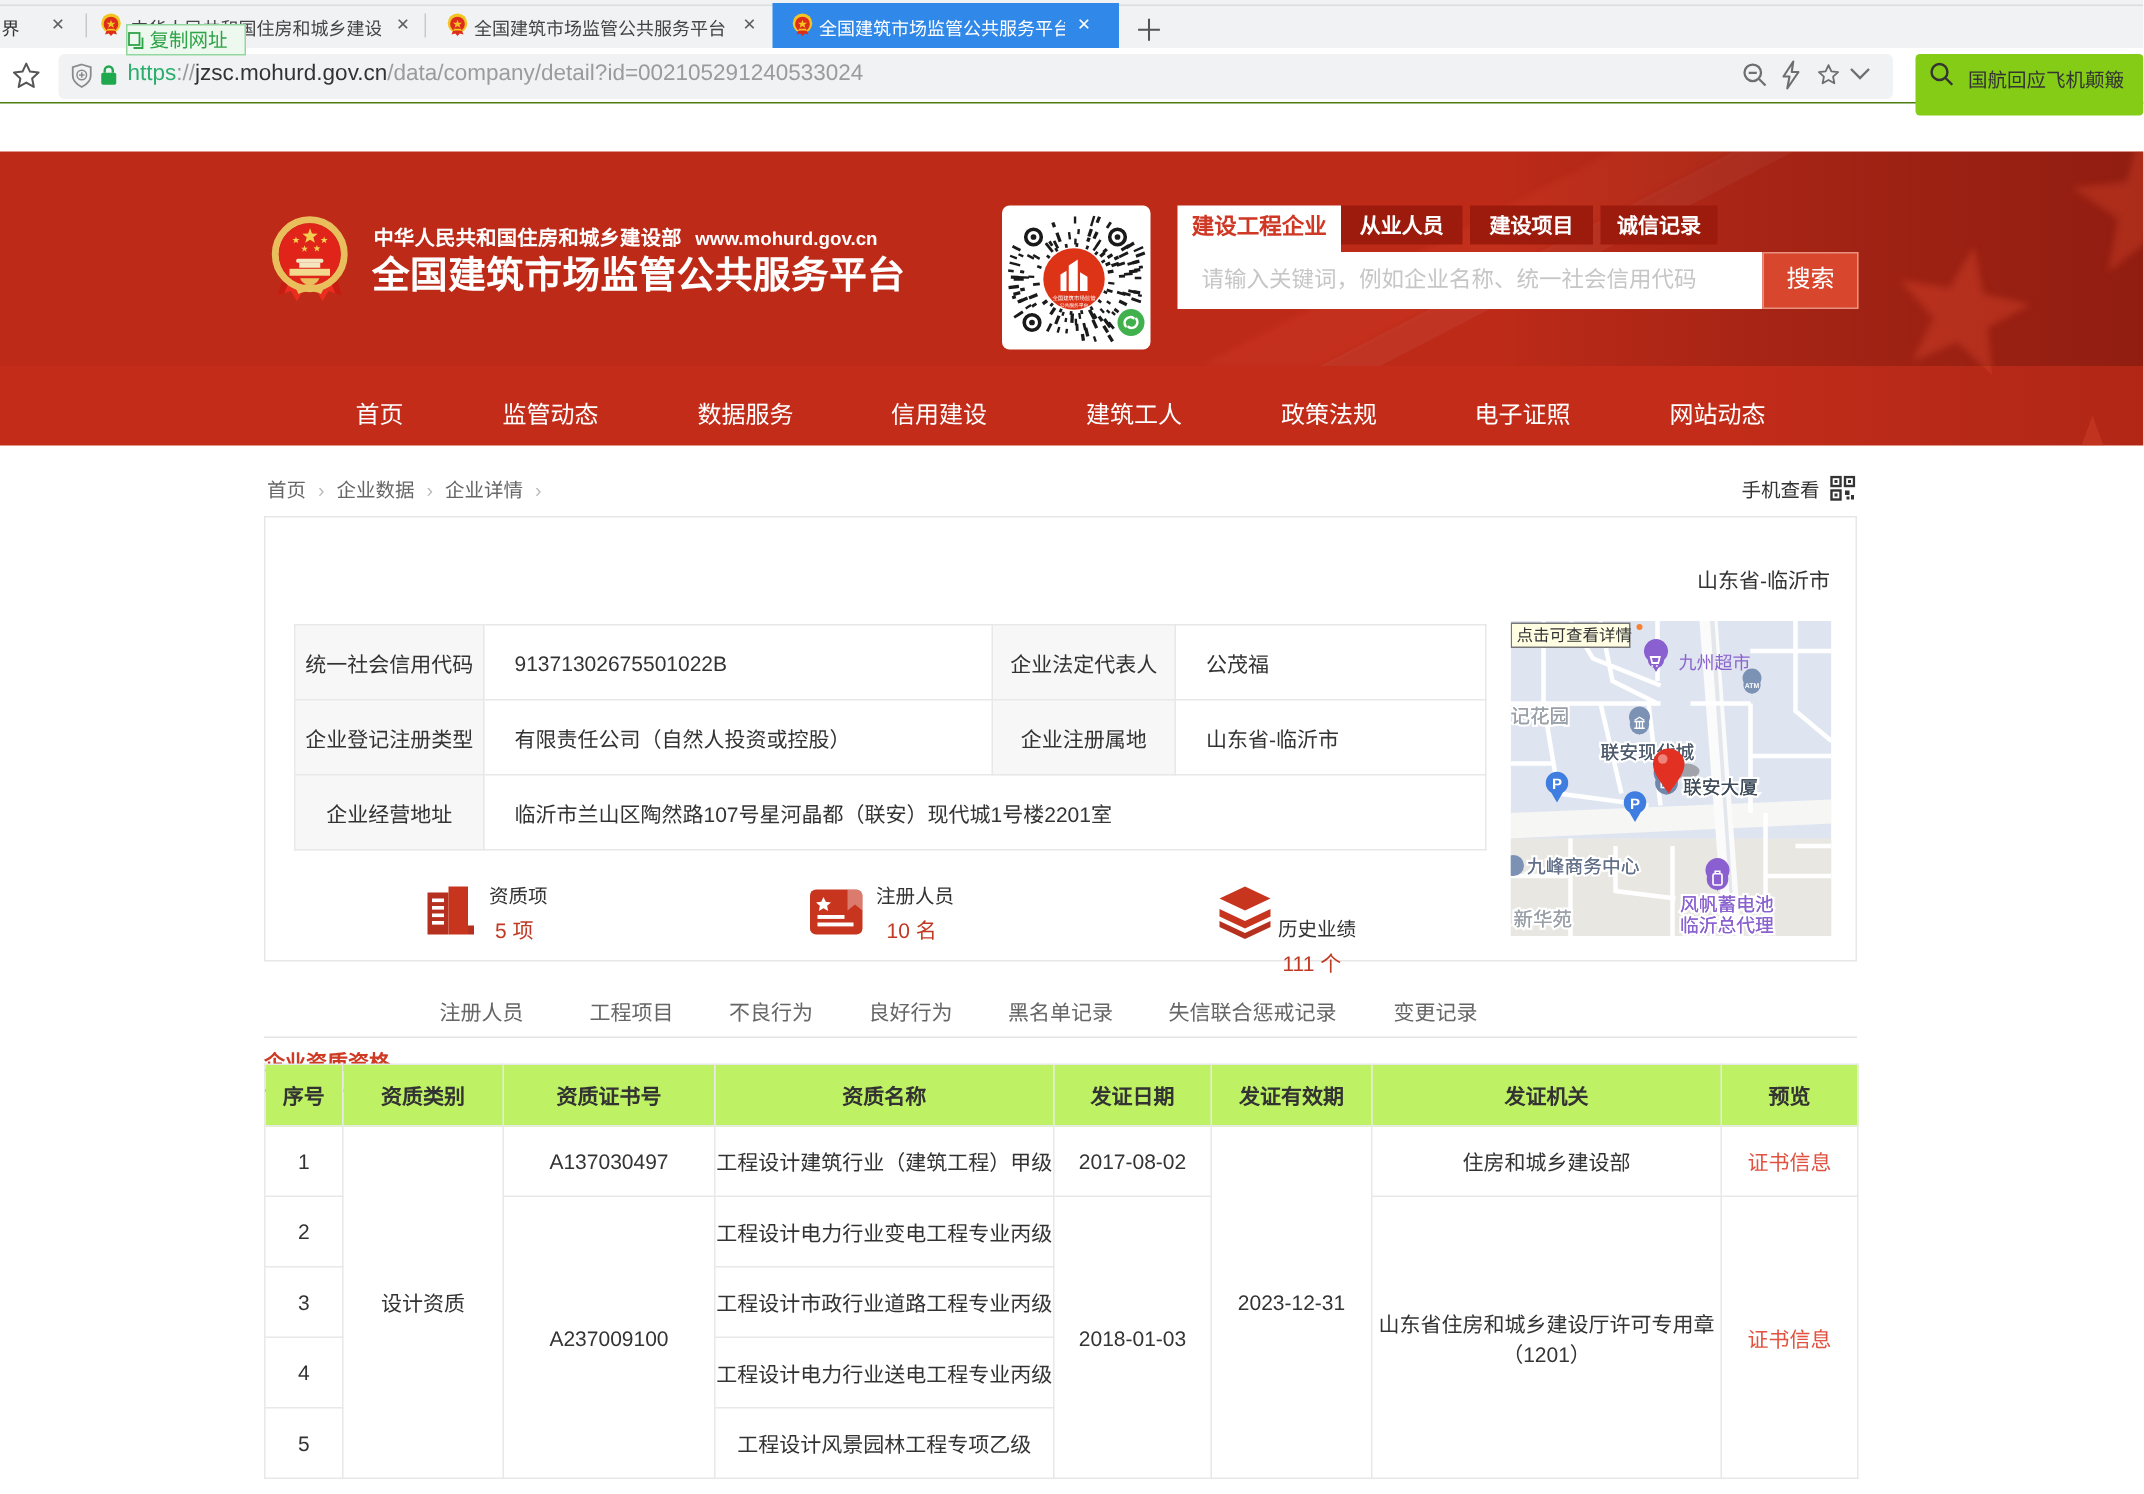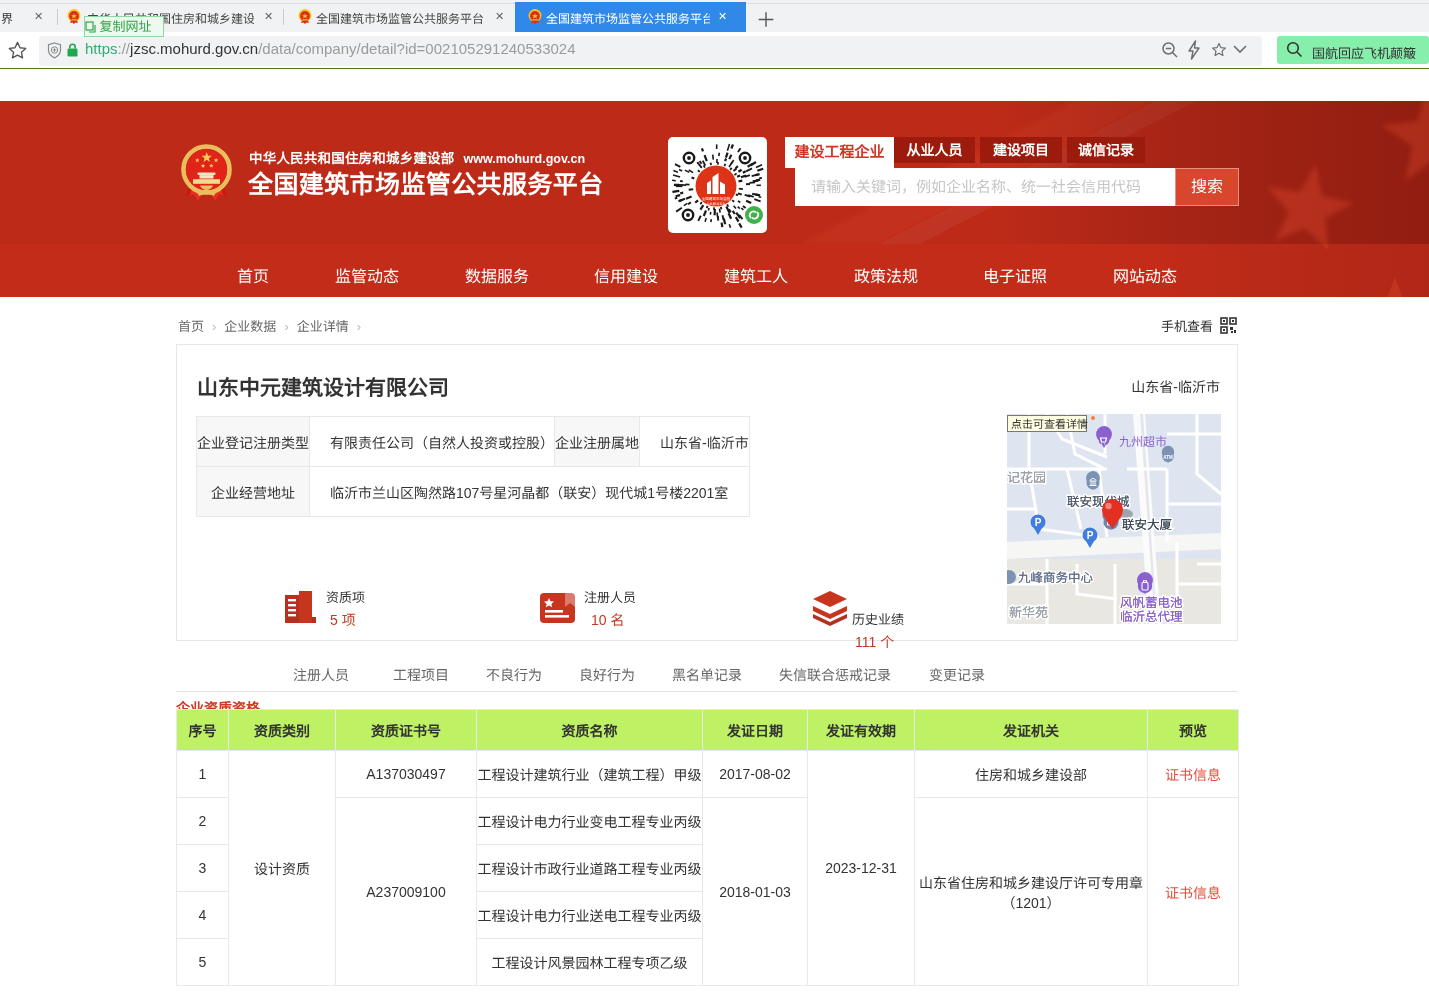--- a/index.html
+++ b/index.html
@@ -10,42 +10,42 @@
 
 #tabbar{position:absolute;left:0;top:0;width:1429px;height:32px;background:#f1f2f3;}
 #tabbar .topline{position:absolute;left:0;top:3px;width:1429px;height:1px;background:#dcdcdc;}
 .tabdiv{position:absolute;top:9px;width:1px;height:16px;background:#c9c9c9;}
 .tabtitle{position:absolute;top:9px;font-size:12px;color:#454545;white-space:nowrap;overflow:hidden;}
 .tabx{position:absolute;top:10px;font-size:11px;color:#5f5f5f;}
 .fav{position:absolute;top:8px;width:16px;height:16px;}
 #activetab{position:absolute;left:515px;top:2px;width:231px;height:30px;background:#3088e8;}
 #addrrow{position:absolute;left:0;top:32px;width:1429px;height:37px;background:#fff;border-bottom:1px solid #4d7c0f;text-align:center;}
 #addrfield{position:absolute;left:39px;top:4px;width:1223px;height:30px;background:#f1f2f3;border-radius:4px;}
-#searchbox{position:absolute;left:1277px;top:4px;width:152px;height:28px;background:#86efac;border-radius:3px;}
+#searchbox{position:absolute;left:1277px;top:4px;width:152px;height:41px;background:#84cc16;border-radius:3px;}
 #urltext{position:absolute;left:85px;top:8px;font-size:15px;color:#9b9b9b;white-space:nowrap;letter-spacing:0px;}
 #urltext .gr{color:#2aaf6e;}
 #urltext .dm{color:#333;}
 .chromeicon{position:absolute;top:6px;}
 
 #copytip{position:absolute;left:84px;top:16px;width:80px;height:21px;background:#edf9ee;border:1px solid #94d6a0;z-index:60;font-size:13px;color:#2fa348;line-height:19px;text-align:left;}
 
 #redhead{position:absolute;left:0;top:101px;width:1429px;height:143px;background:#bd2a18;overflow:hidden;}
 #navbar{position:absolute;left:0;top:244px;width:1429px;height:53px;background:#c32c19;}
 .navitem{position:absolute;top:19px;font-size:16px;color:#fff;white-space:nowrap;}
 #smalltitle{position:absolute;left:249px;top:50px;color:#fff;font-size:13.5px;font-weight:bold;letter-spacing:0.2px;line-height:16px;}
 #smalltitle .www{letter-spacing:0;margin-left:9px;font-size:12.5px;}
 #bigtitle{position:absolute;left:248px;top:66px;color:#fff;font-size:25px;font-weight:bold;letter-spacing:0.4px;line-height:34px;white-space:nowrap;}
 #qrbox{position:absolute;left:668px;top:36px;width:99px;height:96px;background:#fff;border-radius:5px;}
 
 .stab{position:absolute;top:36px;height:26px;line-height:26px;text-align:center;font-size:14px;font-weight:bold;color:#fff;background:#9d1b0c;}
 #stab1{left:785px;width:109px;height:31px;line-height:30px;font-size:15px;background:#fff;color:#cf3825;}
 #stab2{left:894px;width:81px;}
 #stab3{left:980px;width:82px;}
 #stab4{left:1067px;width:78px;}
-#hsearch{position:absolute;left:785px;top:67px;width:390px;height:38px;background:#fff;line-height:38px;font-size:15px;color:#c6c6c6;padding-left:16px;margin-left:10px;}
+#hsearch{position:absolute;left:785px;top:67px;width:390px;height:38px;background:#fff;line-height:38px;font-size:15px;color:#c6c6c6;padding-left:16px;}
 #hbtn{position:absolute;left:1175px;top:67px;width:64px;height:38px;background:#d8462e;border:1px solid #e8917f;color:#fff;font-size:16px;text-align:center;line-height:36px;}
 
 #crumbs{position:absolute;left:178px;top:316px;font-size:13px;color:#666;}
 #crumbs .sep{color:#bbb;margin:0 8px;font-family:"Liberation Sans",sans-serif;}
 #mobile{position:absolute;left:1161px;top:316px;font-size:13px;color:#333;}
 
 #infobox{position:absolute;left:176px;top:344px;width:1062px;height:297px;border:1px solid #e7e7e7;background:#fff;}
 #cname{position:absolute;left:20px;top:26px;font-size:21px;font-weight:bold;color:#333;}
 #cloc{position:absolute;right:17px;top:31px;font-size:14px;color:#333;}
 table.info{border-collapse:collapse;position:absolute;left:19px;top:71px;}
@@ -359,24 +359,29 @@
         </g>
         <rect x="3" y="3" width="2" height="2" fill="#333"></rect>
         <rect x="12" y="3" width="2" height="2" fill="#333"></rect>
         <rect x="3" y="12" width="2" height="2" fill="#333"></rect>
         <rect x="10" y="10" width="3" height="3" fill="#333"></rect>
         <rect x="14" y="13" width="2" height="3" fill="#333"></rect>
         <rect x="11" y="14" width="2" height="2" fill="#333"></rect>
       </svg></div>
 
 <div id="infobox">
-  <div id="cname">山东中元建筑设计有限公司</div>
   <div id="cloc">山东省-临沂市</div>
   <table class="info">
     <tbody>
+          <tr>
+      <td class="lb" style="width:126px;">统一社会信用代码</td>
+      <td style="width:339px;">91371302675501022B</td>
+      <td class="lb" style="width:122px;">企业法定代表人</td>
+      <td style="width:207px;">公茂福</td>
+    </tr>
     <tr>
       <td class="lb">企业登记注册类型</td>
       <td>有限责任公司（自然人投资或控股）</td>
       <td class="lb">企业注册属地</td>
       <td>山东省-临沂市</td>
     </tr>
     <tr>
       <td class="lb">企业经营地址</td>
       <td colspan="3">临沂市兰山区陶然路107号星河晶都（联安）现代城1号楼2201室</td>
     </tr>

